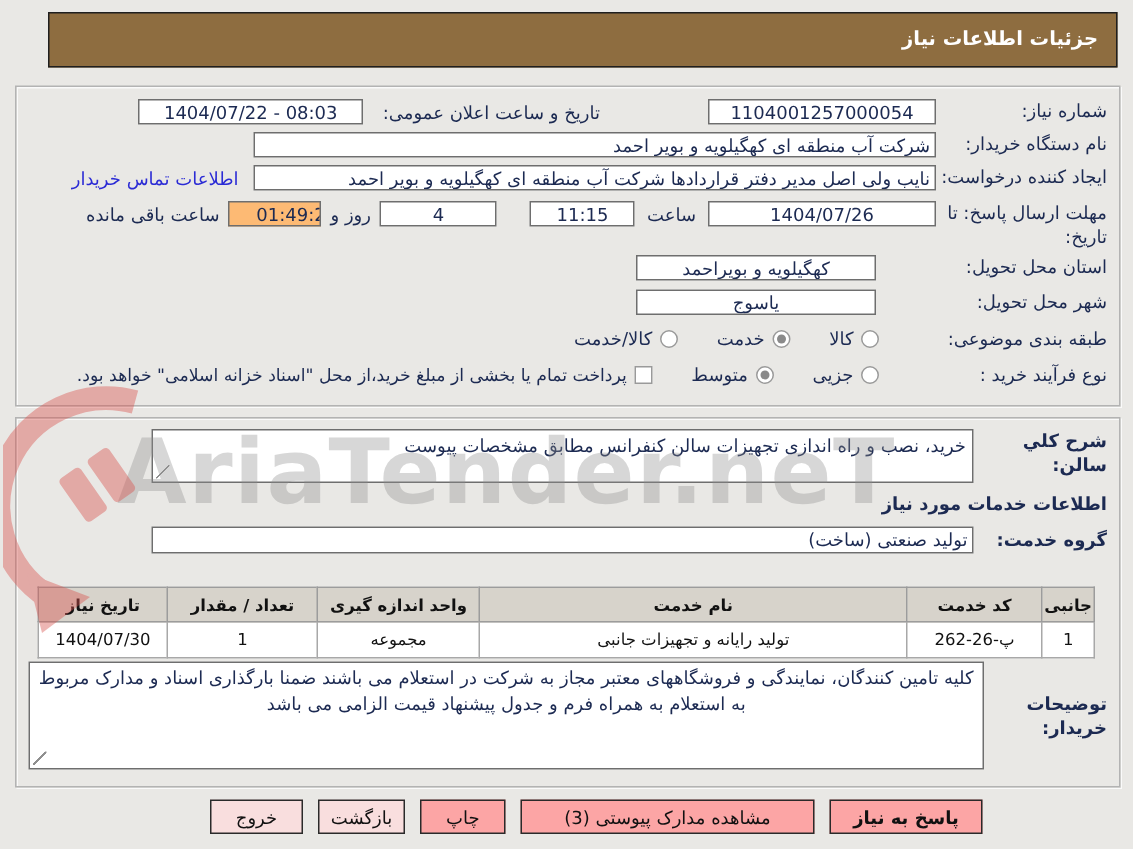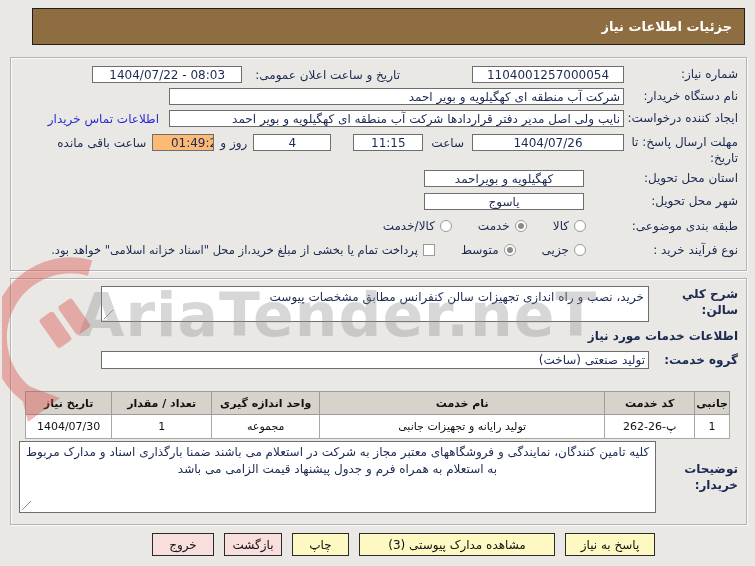--- a/index.html
+++ b/index.html
@@ -43,21 +43,21 @@
   .opt{display:flex;align-items:center;gap:5px;margin-left:26px;font-size:12px;}
   .boxarea{position:relative;background:#fff;border:1px solid #6e6e6e;box-sizing:border-box;font-size:12px;padding:2px 4px;line-height:1.45;overflow:hidden;}
   .grip{position:absolute;left:2px;bottom:2px;width:9px;height:9px;
         background:linear-gradient(135deg, transparent 46%, #8f8f8f 46% 54%, transparent 54%);}
   .heading{position:absolute;right:8px;font-weight:bold;font-size:12px;}
   table.svc{border-collapse:collapse;width:100%;background:#fff;border:1px solid #808080;}
   table.svc th{background:#d7d3cb;font-weight:bold;font-size:11px;height:20px;border:1px solid #9c9c9c;color:#111;}
   table.svc td{font-size:11px;height:21px;border:1px solid #a8a8a8;text-align:center;color:#111;}
   .btnrow{position:absolute;top:533px;right:100px;left:0;display:flex;gap:10px;align-items:center;}
   .btn{
-    height:23px;border:1px solid #2a2a2a;background:#fef9c3;color:#111;
+    height:23px;border:1px solid #2a2a2a;background:#fca5a5;color:#111;
     font-size:12px;display:flex;align-items:center;justify-content:center;
     box-sizing:border-box;padding:0 8px;cursor:pointer;flex:none;
     font-family:"DejaVu Sans", sans-serif;
   }
   .btn.danger{background:#f9dede;}
   .wm-text{
     position:absolute;top:280px;left:78px;z-index:40;direction:ltr;
     font-size:60px;font-weight:bold;color:#8f8f8f;opacity:.35;
     letter-spacing:1px;pointer-events:none;white-space:nowrap;
   }
@@ -203,21 +203,21 @@
   <div class="row" style="top:162px;align-items:center;">
     <span class="labcol2" style="width:90px;white-space:normal;">توضیحات خریدار:</span>
     <div class="boxarea" style="width:637px;height:72px;text-align:center;">
       <span>کلیه تامین کنندگان، نمایندگی و فروشگاههای معتبر مجاز به شرکت در استعلام می باشند ضمنا بارگذاری اسناد و مدارک مربوط به استعلام به همراه فرم و جدول پیشنهاد قیمت الزامی می باشد</span>
       <span class="grip"></span>
     </div>
   </div>
 </div>
 
 <div class="btnrow">
-  <button class="btn" style="width:90px;">پاسخ به نیاز</button>
+  <button class="btn" style="width:102px;font-weight:bold;">پاسخ به نیاز</button>
   <button class="btn" style="width:196px;">مشاهده مدارک پیوستی (3)</button>
   <button class="btn" style="width:57px;">چاپ</button>
   <button class="btn danger" style="width:58px;">بازگشت</button>
   <button class="btn danger" style="width:62px;">خروج</button>
 </div>
 
 <div class="wm-text">AriaTender.neT</div>
 <div class="wm-logo">
   <svg width="112" height="182" viewBox="0 0 112 182" xmlns="http://www.w3.org/2000/svg">
     <path d="M88 18 A72 72 0 0 0 30 148" stroke="#d9534f" stroke-width="16" fill="none"></path>

